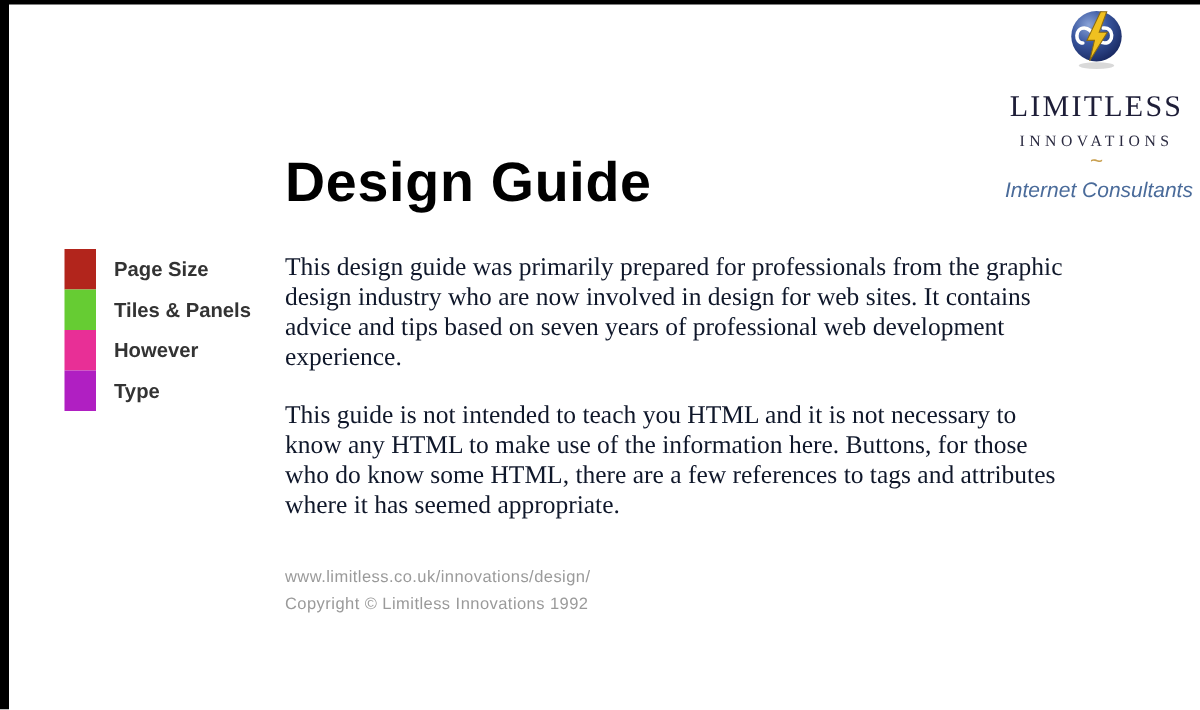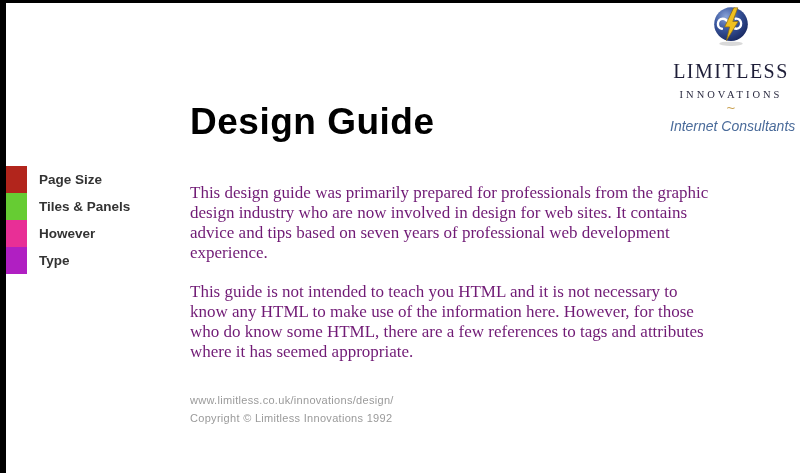--- a/index.html
+++ b/index.html
@@ -6,40 +6,40 @@
   html,body { width:800px; height:473px; }
   body {
     position:relative; background:#ffffff; overflow:hidden;
     font-family:"Liberation Sans", sans-serif;
   }
   .top-bar { position:absolute; top:0; left:0; width:800px; height:3px; background:#000; }
   .left-bar { position:absolute; top:0; left:0; width:6px; height:473px; background:#000; }
 
   
   .sidebar { position:absolute; left:6px; top:166px; }
-  .nav-item { display:flex; align-items:center; height:27px; cursor:pointer; }
+  .nav-item { display:flex; align-items:center; height:27px; cursor:pointer;margin-left:37px; }
   .swatch { width:21px; height:27px; flex:0 0 21px; }
   .nav-label { margin-left:12px; font-size:13.5px; font-weight:bold; color:#333333; white-space:nowrap; }
 
   
   .logo { position:absolute; top:4px; right:8px; width:122px; text-align:center; cursor:pointer; }
   .globe { display:block; margin:0 auto; }
   .logo-name { font-family:"Liberation Serif", serif; font-size:20px; letter-spacing:1.5px;
                color:#1e1e38; margin-top:12px; white-space:nowrap; }
   .logo-sub  { font-family:"Liberation Serif", serif; font-size:10.5px; letter-spacing:3px;
                color:#2a2a40; margin-top:6px; white-space:nowrap; }
   .logo-tilde { color:#c9a050; font-size:15px; line-height:12px; margin-top:2px; }
   .logo-tagline { font-size:14px; font-style:italic; color:#4a6b9a; margin-top:4px; white-space:nowrap; }
 
   
   .main { position:absolute; left:190px; top:101px; width:540px; }
   .page-title { font-size:37px; font-weight:bold; color:#000000; line-height:41px;
-                letter-spacing:0.5px; margin:0 0 41px 0; }
+                letter-spacing:0.5px; margin:0 0 26px 0; }
   .main p { font-family:"Liberation Serif", serif; font-size:17px; line-height:20px;
-            color:#701a75; margin:0 0 19px 0; width:528px; }
+            color:#0f172a; margin:0 0 19px 0; width:528px; }
   .footer { margin-top:29px; font-size:11px; color:#9a9a9a; line-height:18px; letter-spacing:0.3px; }
 </style>
 </head>
 <body>
 
 <div class="top-bar"></div>
 <div class="left-bar"></div>
 
 <div class="logo">
   <svg class="globe" width="40" height="44" viewBox="0 0 44 46">
@@ -76,18 +76,18 @@
   </div>
   <div class="nav-item">
     <div class="swatch" style="background-color: rgb(176, 31, 194);"></div>
     <div class="nav-label">Type</div>
   </div>
 </div>
 
 <div class="main">
   <h1 class="page-title">Design Guide</h1>
   <p>This design guide was primarily prepared for professionals from the graphic design industry who are now involved in design for web sites. It contains advice and tips based on seven years of professional web development experience.</p>
-  <p>This guide is not intended to teach you HTML and it is not necessary to know any HTML to make use of the information here. However, for those who do know some HTML, there are a few references to tags and attributes where it has seemed appropriate.</p>
+  <p>This guide is not intended to teach you HTML and it is not necessary to know any HTML to make use of the information here. Buttons, for those who do know some HTML, there are a few references to tags and attributes where it has seemed appropriate.</p>
   <div class="footer">
     <div>www.limitless.co.uk/innovations/design/</div>
     <div>Copyright © Limitless Innovations 1992</div>
   </div>
 </div>
 
 </body></html>

